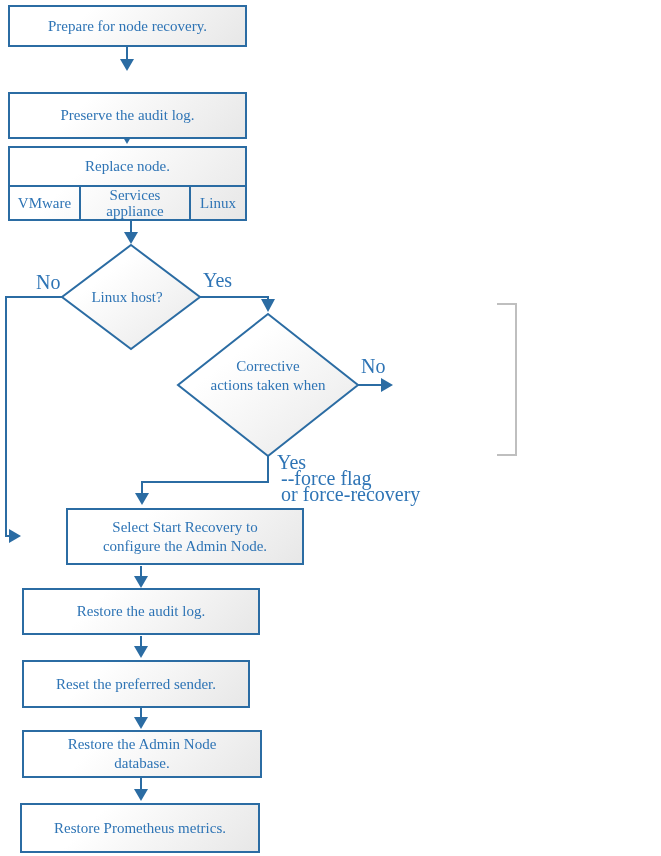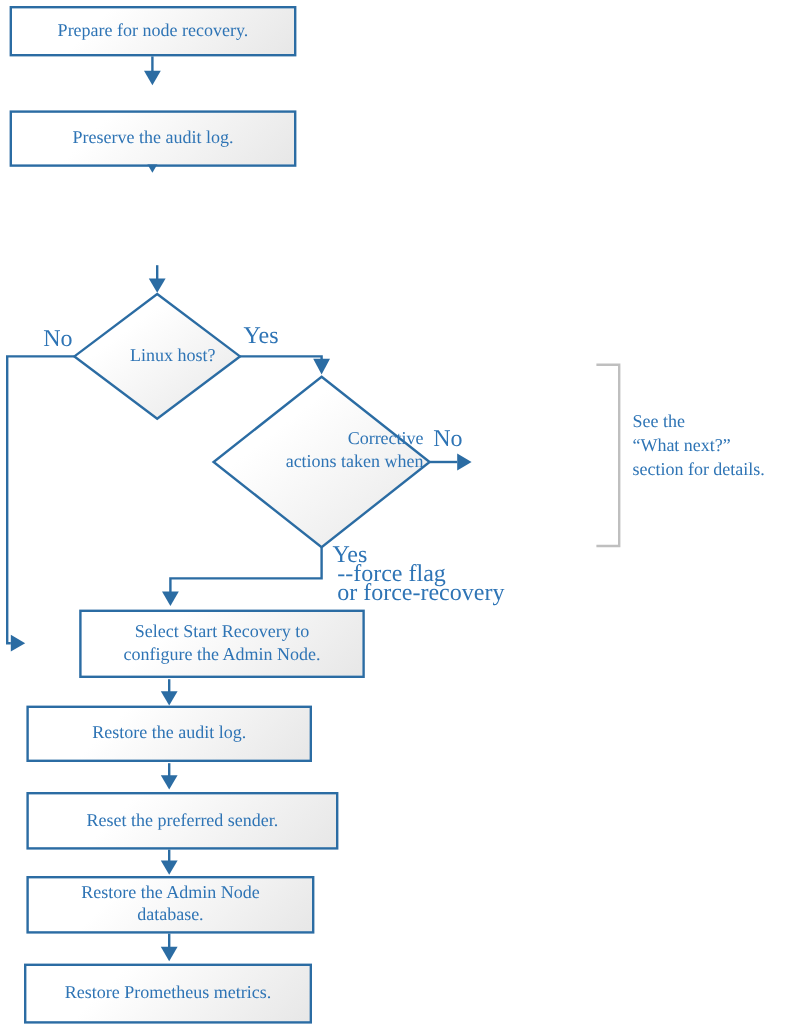--- a/index.html
+++ b/index.html
@@ -119,56 +119,67 @@
   </svg>
 
   <div class="box" style="left:8px;top:5px;width:239px;height:42px;">
     <span>Prepare for node recovery.</span>
   </div>
 
   <div class="box" style="left:8px;top:72px;width:239px;height:47px;margin-top:20px;">
     <span>Preserve the audit log.</span>
   </div>
 
+  <div class="box subtable" style="left:8px;top:146px;width:239px;height:75px;">
+    <div class="hdr">
+      <span>Replace node.</span>
+    </div>
+    <div class="row">
+      <div class="cell c1">
+        <span>VMware</span>
+      </div>
+      <div class="cell c2">
+        <span>Services appliance</span>
+      </div>
+      <div class="cell c3">
+        <span>Linux</span>
+      </div>
+    </div>
+  </div>
 
-  <div class="dtext" style="left:84px;top:288px;width:120px;">Linux host?</div>
+  <div class="dtext" style="left:67px;top:288px;width:120px;">Linux host?</div>
 
   <div class="label" style="left:36px;top:274px;">No</div>
 
   <div class="label" style="left:203px;top:272px;">Yes</div>
 
-  <div class="dtext" style="left:183px;top:357px;width:170px;text-align:right;">
+  <div class="dtext" style="left:183px;top:357px;width:170px;">
     <div>Corrective</div>
     <div>actions taken when</div>
   </div>
 
   <div class="label" style="left:361px;top:358px;">No</div>
 
   <div class="label" style="left:277px;top:454px;">
     <div>Yes</div>
     <div style="padding-left:4px;">--force flag</div>
     <div style="padding-left:4px;">or force-recovery</div>
   </div>
 
 
-  <div class="note" style="left:527px;top:342px;">
-    <div>See the</div>
-    <div>“What next?”</div>
-    <div>section for details.</div>
-  </div>
 
   <div class="box pad20" style="left:22px;top:508px;width:238px;height:57px;">
     <span>Select Start Recovery to configure the Admin Node.</span>
   </div>
 
   <div class="box" style="left:22px;top:588px;width:238px;height:47px;">
     <span>Restore the audit log.</span>
   </div>
 
-  <div class="box" style="left:22px;top:660px;width:260px;height:48px;">
+  <div class="box" style="left:22px;top:660px;width:228px;height:48px;">
     <span>Reset the preferred sender.</span>
   </div>
 
   <div class="box pad30" style="left:22px;top:730px;width:240px;height:48px;">
     <span>Restore the Admin Node database.</span>
   </div>
 
   <div class="box" style="left:20px;top:803px;width:240px;height:50px;">
     <span>Restore Prometheus metrics.</span>
   </div>

